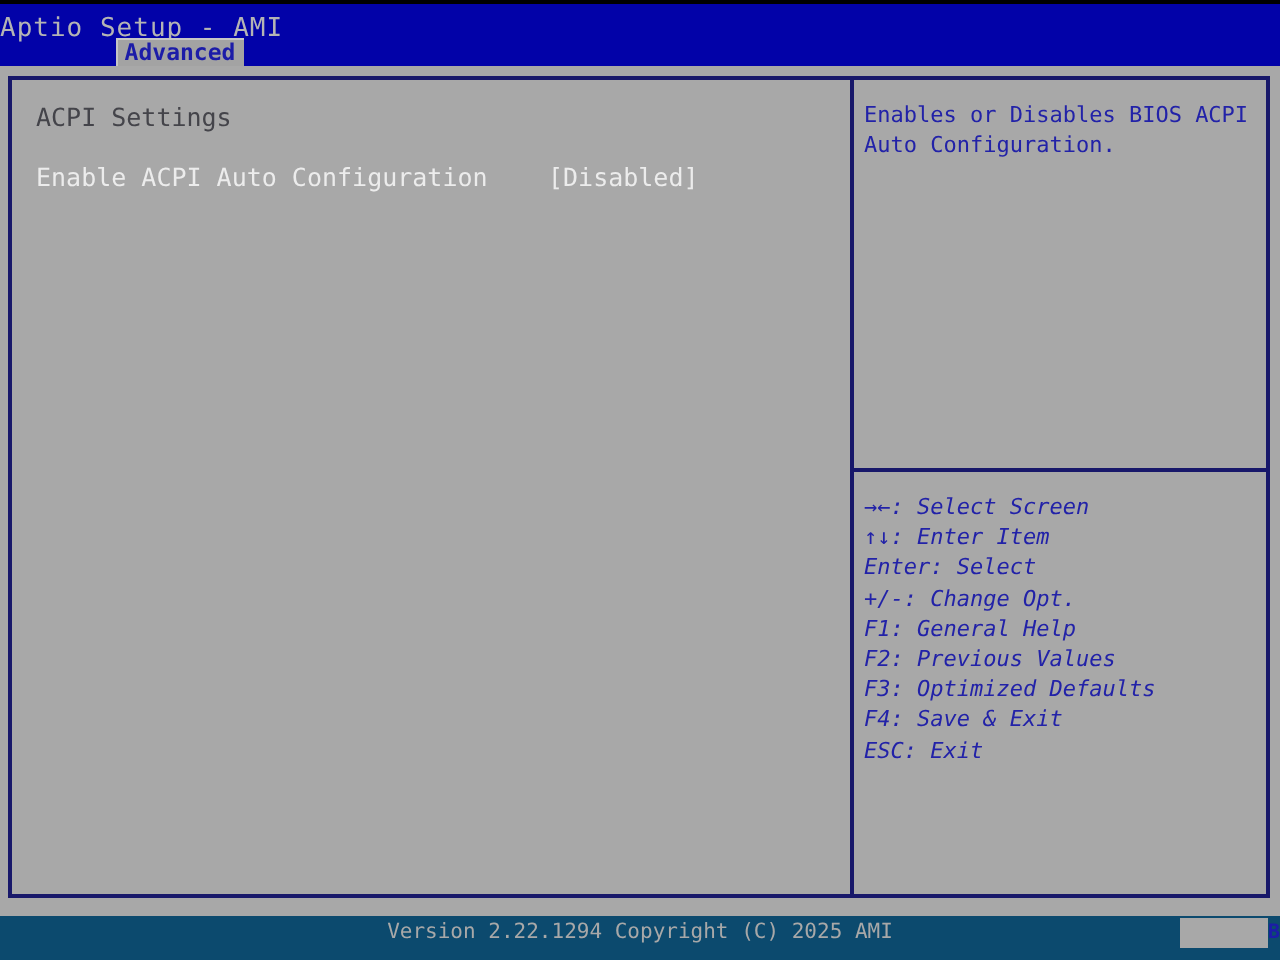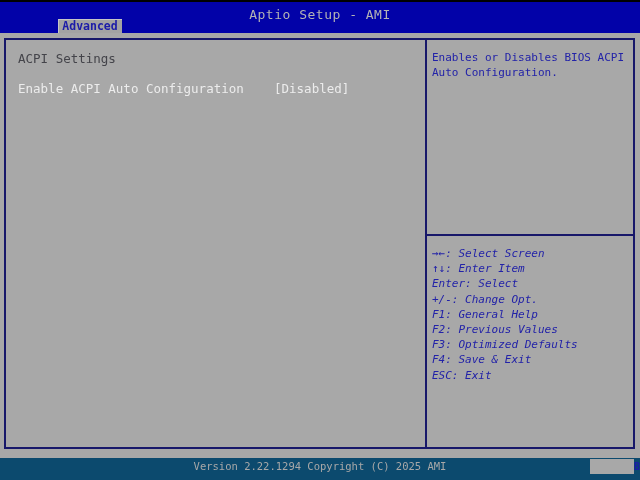--- a/index.html
+++ b/index.html
@@ -10,21 +10,21 @@
     -webkit-font-smoothing: none;
   }
 
   
   .header {
     position: absolute; left: 0; top: 2px; width: 640px; height: 31px;
     background: #0202a8;
   }
   .header-title {
     position: absolute; left: 0; top: 5px; width: 100%;
-    text-align: center; color: #b4b4b4; font-size: 13px; letter-spacing: 0.5px;
+    color: #b4b4b4; font-size: 13px; letter-spacing: 0.5px;
   }
   .tab {
     position: absolute; left: 58px; top: 17px; width: 64px; height: 14px;
     background: #a3a3a3; color: #1c1ca8; font-size: 11.5px; font-weight: bold;
     text-align: center; line-height: 14px;
     box-shadow: inset 1px 1px 0 #c6c6c6;
   }
 
   
   .workspace {

